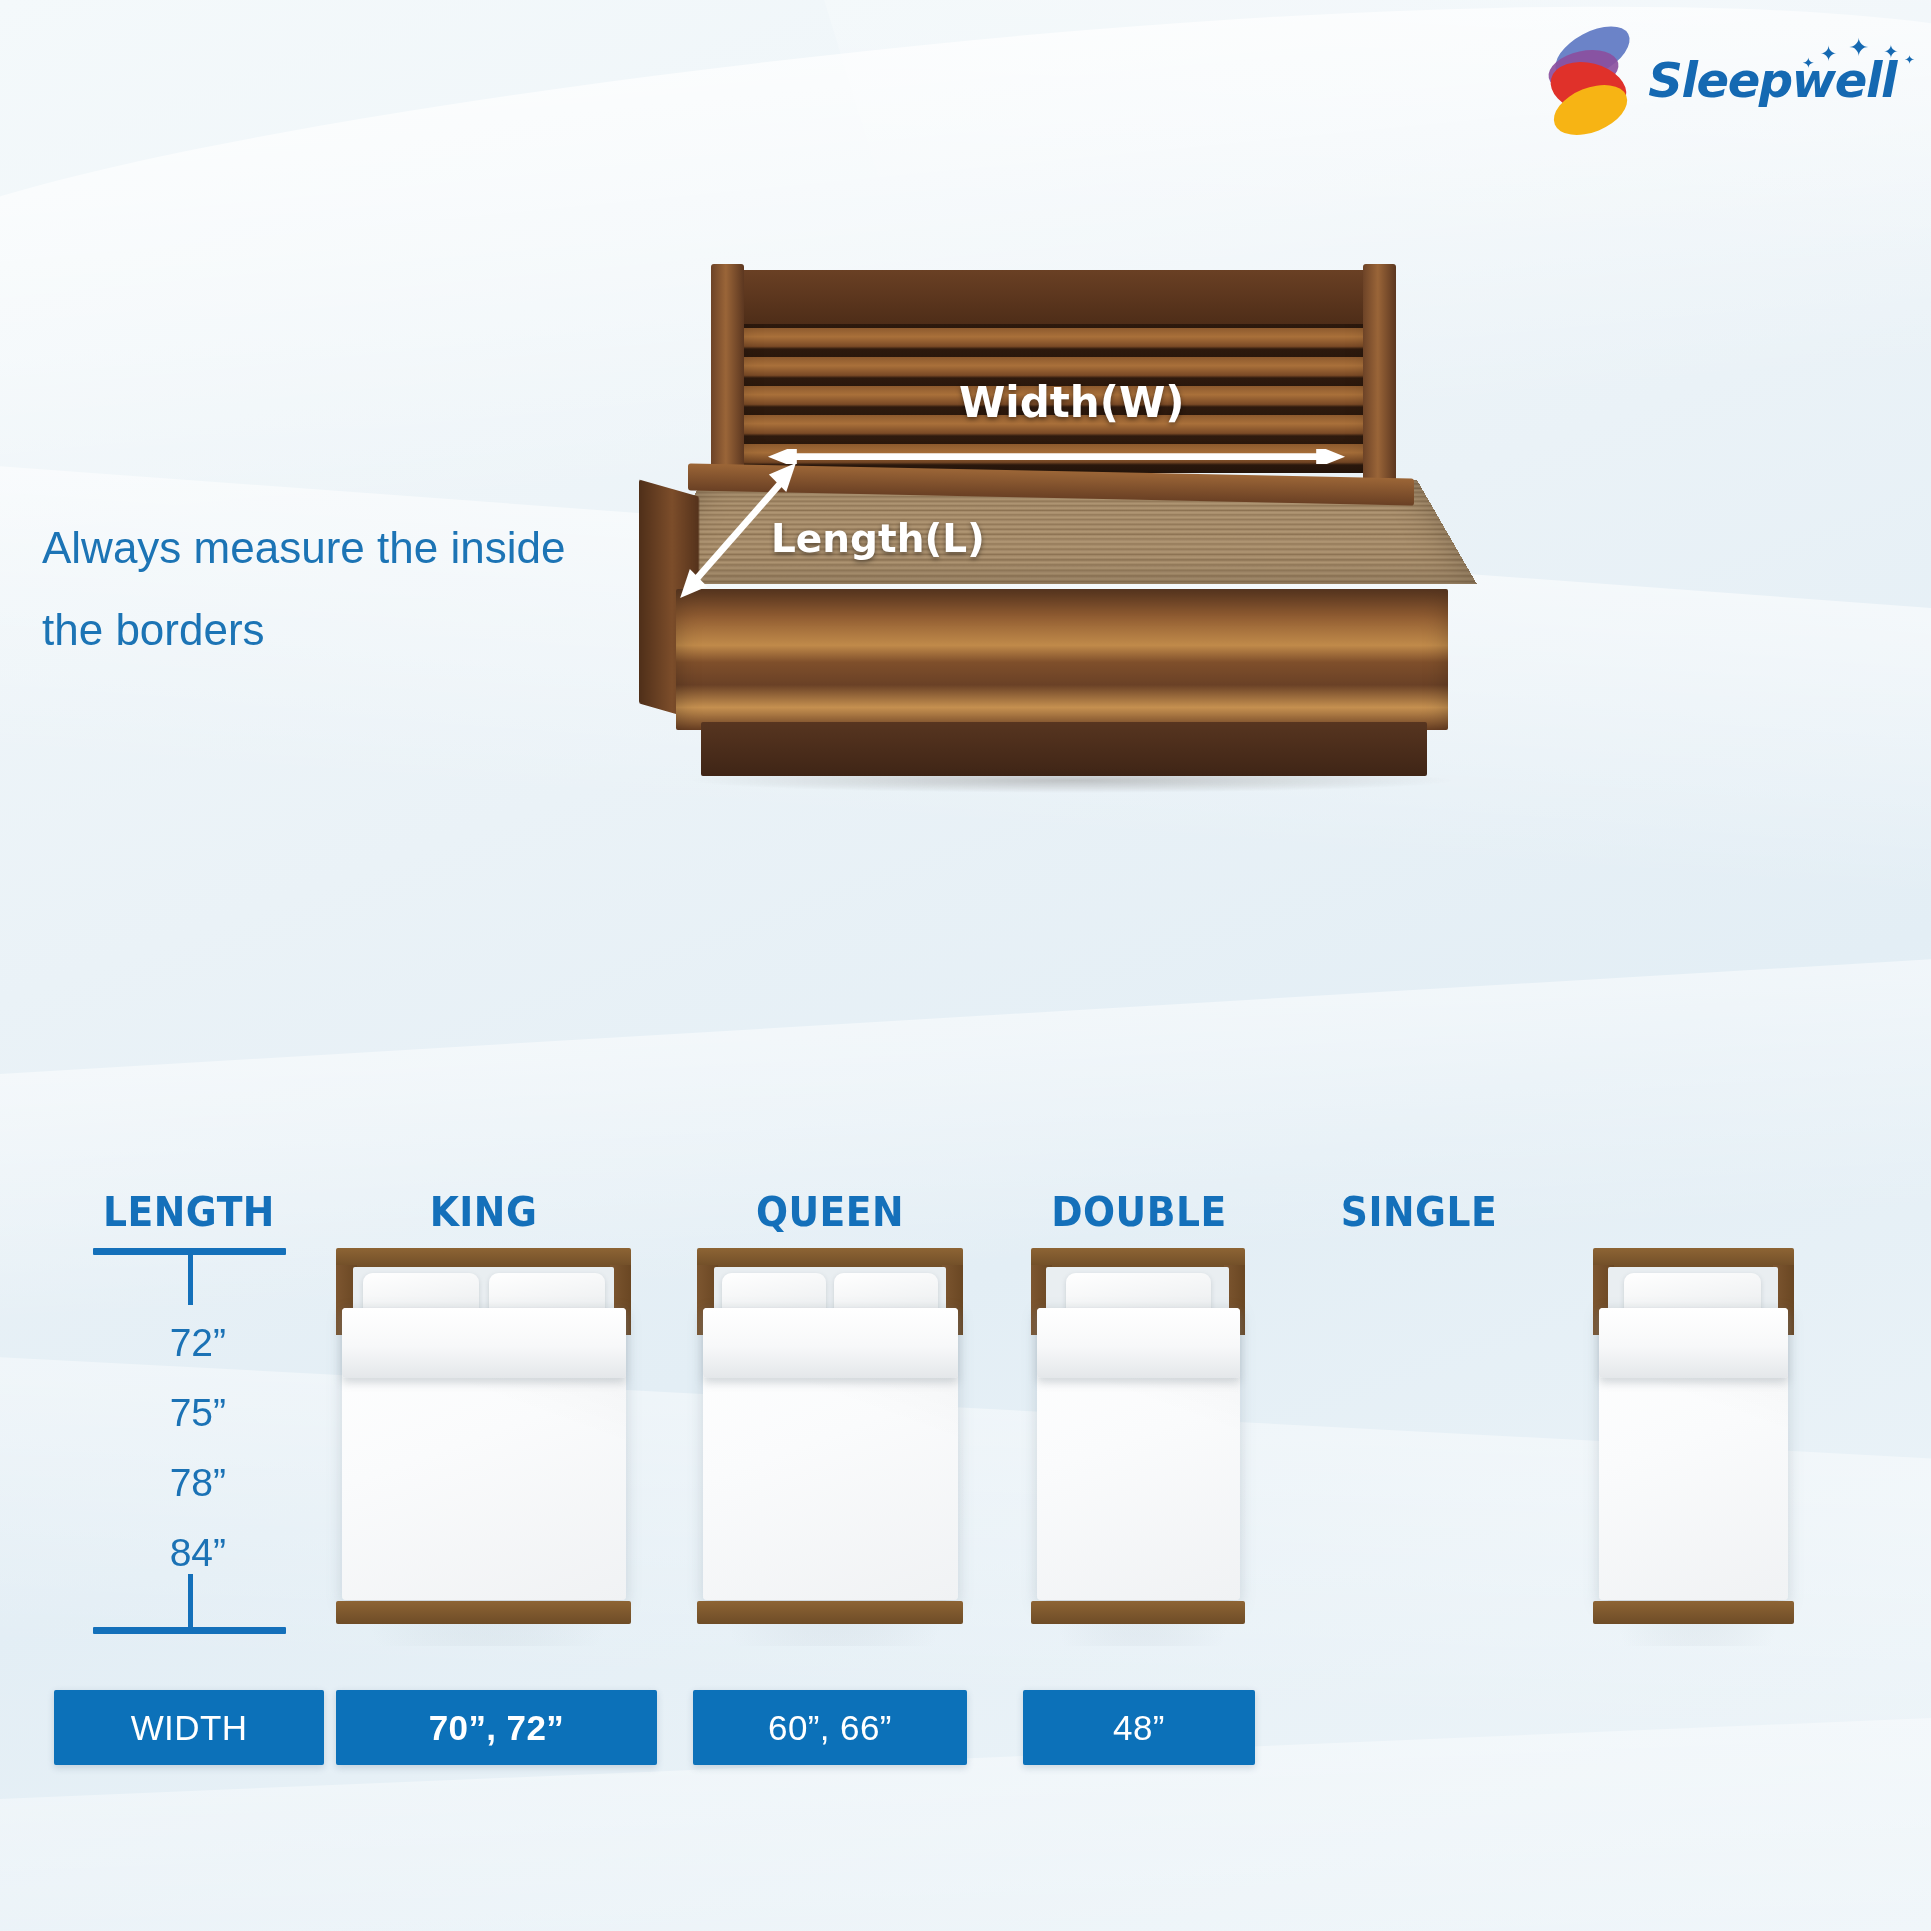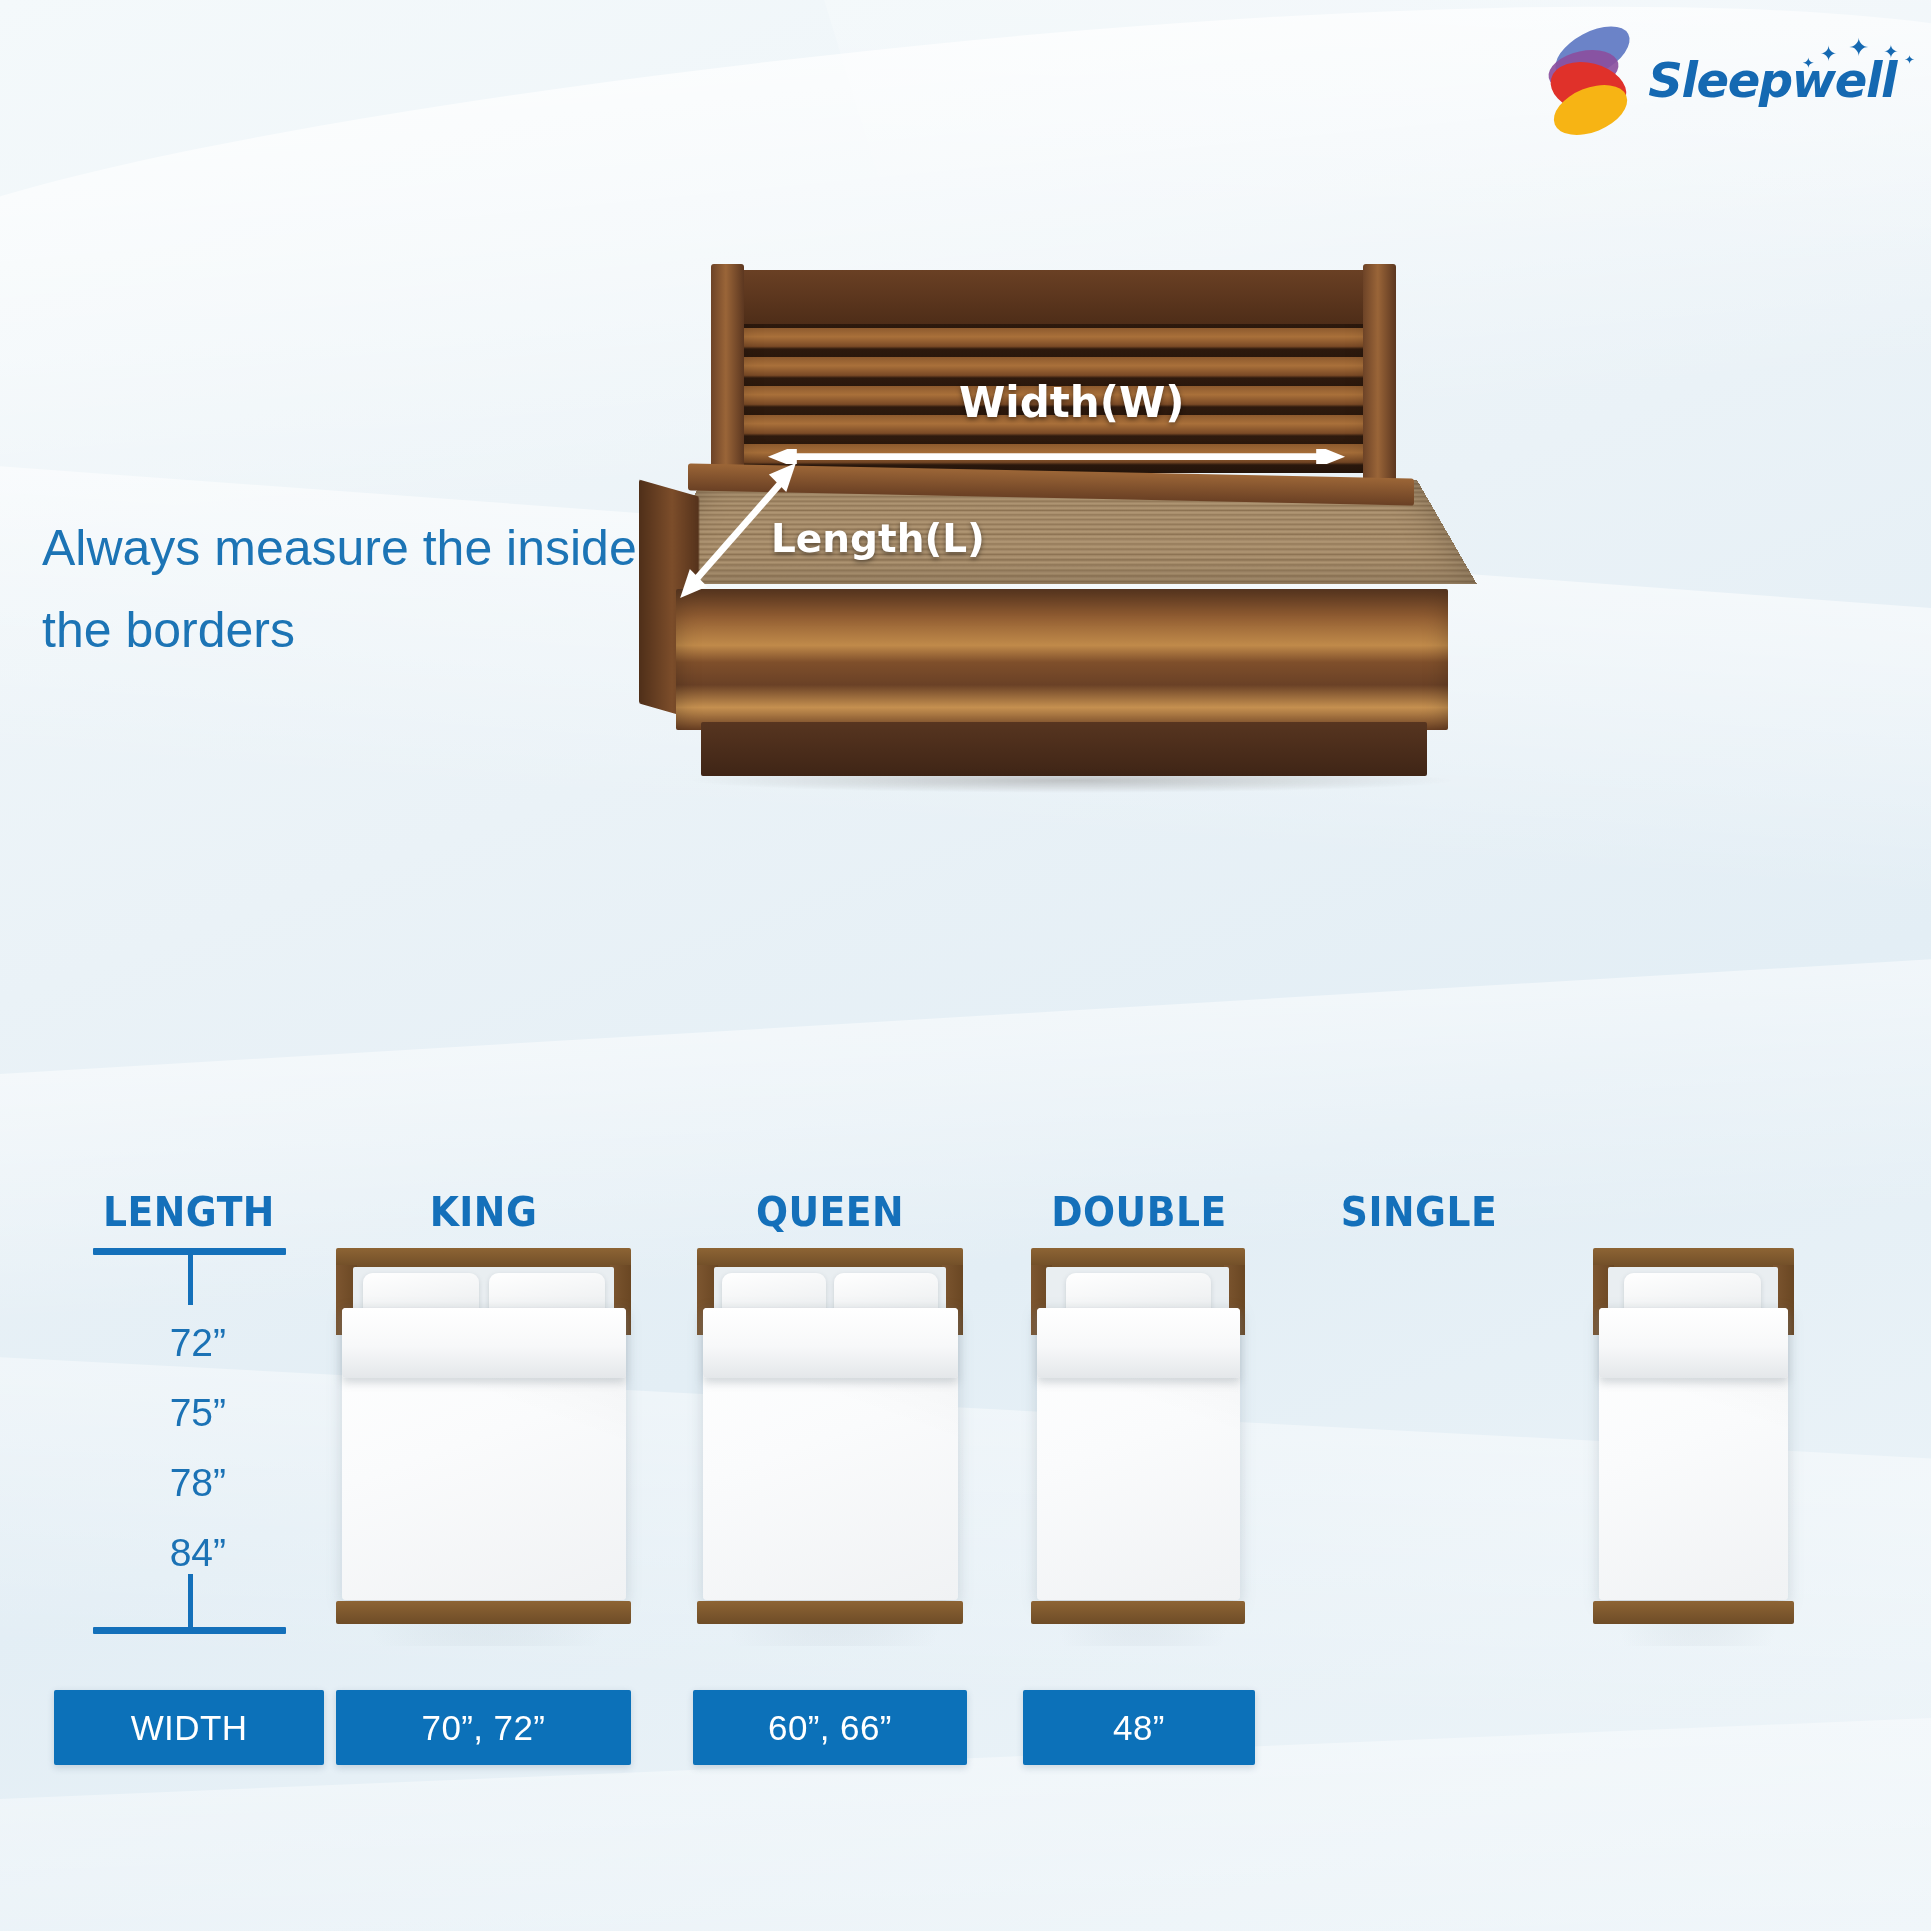--- a/index.html
+++ b/index.html
@@ -50,21 +50,21 @@
   .s3{left:46px;top:-3.9px;font-size:25px;}
   .s4{left:81px;top:3.9px;font-size:18.3px;}
   .s5{left:102px;top:15.4px;font-size:12.6px;}
 
   
   #headline{position:absolute;left:42px;top:182px;width:753px;}
   #headline div{font-family:"DejaVu Sans",sans-serif;font-weight:bold;
        font-size:73px;line-height:96px;color:#1173b8;letter-spacing:0.5px;
        transform:scaleX(.93);transform-origin:left center;}
   #subtext{position:absolute;left:42px;top:507px;width:637px;
-       font-size:50px;line-height:82px;color:#1c74b5;font-weight:400;}
+       font-size:44px;line-height:82px;color:#1c74b5;font-weight:400;}
 
   
   #bed{position:absolute;left:618px;top:270px;width:888px;height:521px;}
   .hb{position:absolute;left:114px;top:0;width:645px;height:203px;border-radius:2.9px;
       background:
         repeating-linear-gradient(180deg,
           #8d5a2e 0px,#a9703a 8.7px,#7a4a26 18.3px,#2e1a0e 21px,#2b180c 29px),
         linear-gradient(90deg,#8b5a2f,#a1683a 40%,#8a552c 100%);
       box-shadow:inset 0 0 29px rgba(0,0,0,.35);}
   .hb-top{position:absolute;left:114px;top:0;width:645px;height:54px;
@@ -229,21 +229,21 @@
       <div class="tb-head" style="left:0px;width:295px;"></div>
       <div class="tb-post" style="left:0px;"></div>
       <div class="tb-post" style="left:274px;"></div>
       <div class="tb-mat" style="left:17.4px;top:19.3px;width:261px;height:340px;"></div>
       <div class="pillow" style="left:27px;top:25px;width:116px;height:52px;"></div>
       <div class="pillow" style="left:153px;top:25px;width:116px;height:52px;"></div>
       <div class="duvet" style="left:5.8px;top:60px;width:284px;height:292px;"></div>
       <div class="fold" style="left:5.8px;top:60px;width:284px;"></div>
       <div class="tb-foot" style="left:0px;top:353px;width:295px;"></div>
     </div>
-    <div class="wbox" style="left:336px;width:295px;">
+    <div class="wbox" style="left:336px;width:321px;font-weight:bold;">
       <span>70”, 72”</span>
     </div>
 
     <div class="colhdr" style="left:693px;width:274px;">QUEEN</div>
     <div class="bedcell" style="left:697px;width:266px;height:406px;">
       <div class="bedshade" style="left:7.7px;top:11.6px;width:259px;height:386px;"></div>
       <div class="tb-head" style="left:0px;width:266px;"></div>
       <div class="tb-post" style="left:0px;"></div>
       <div class="tb-post" style="left:245px;"></div>
       <div class="tb-mat" style="left:17.4px;top:19.3px;width:232px;height:340px;"></div>

